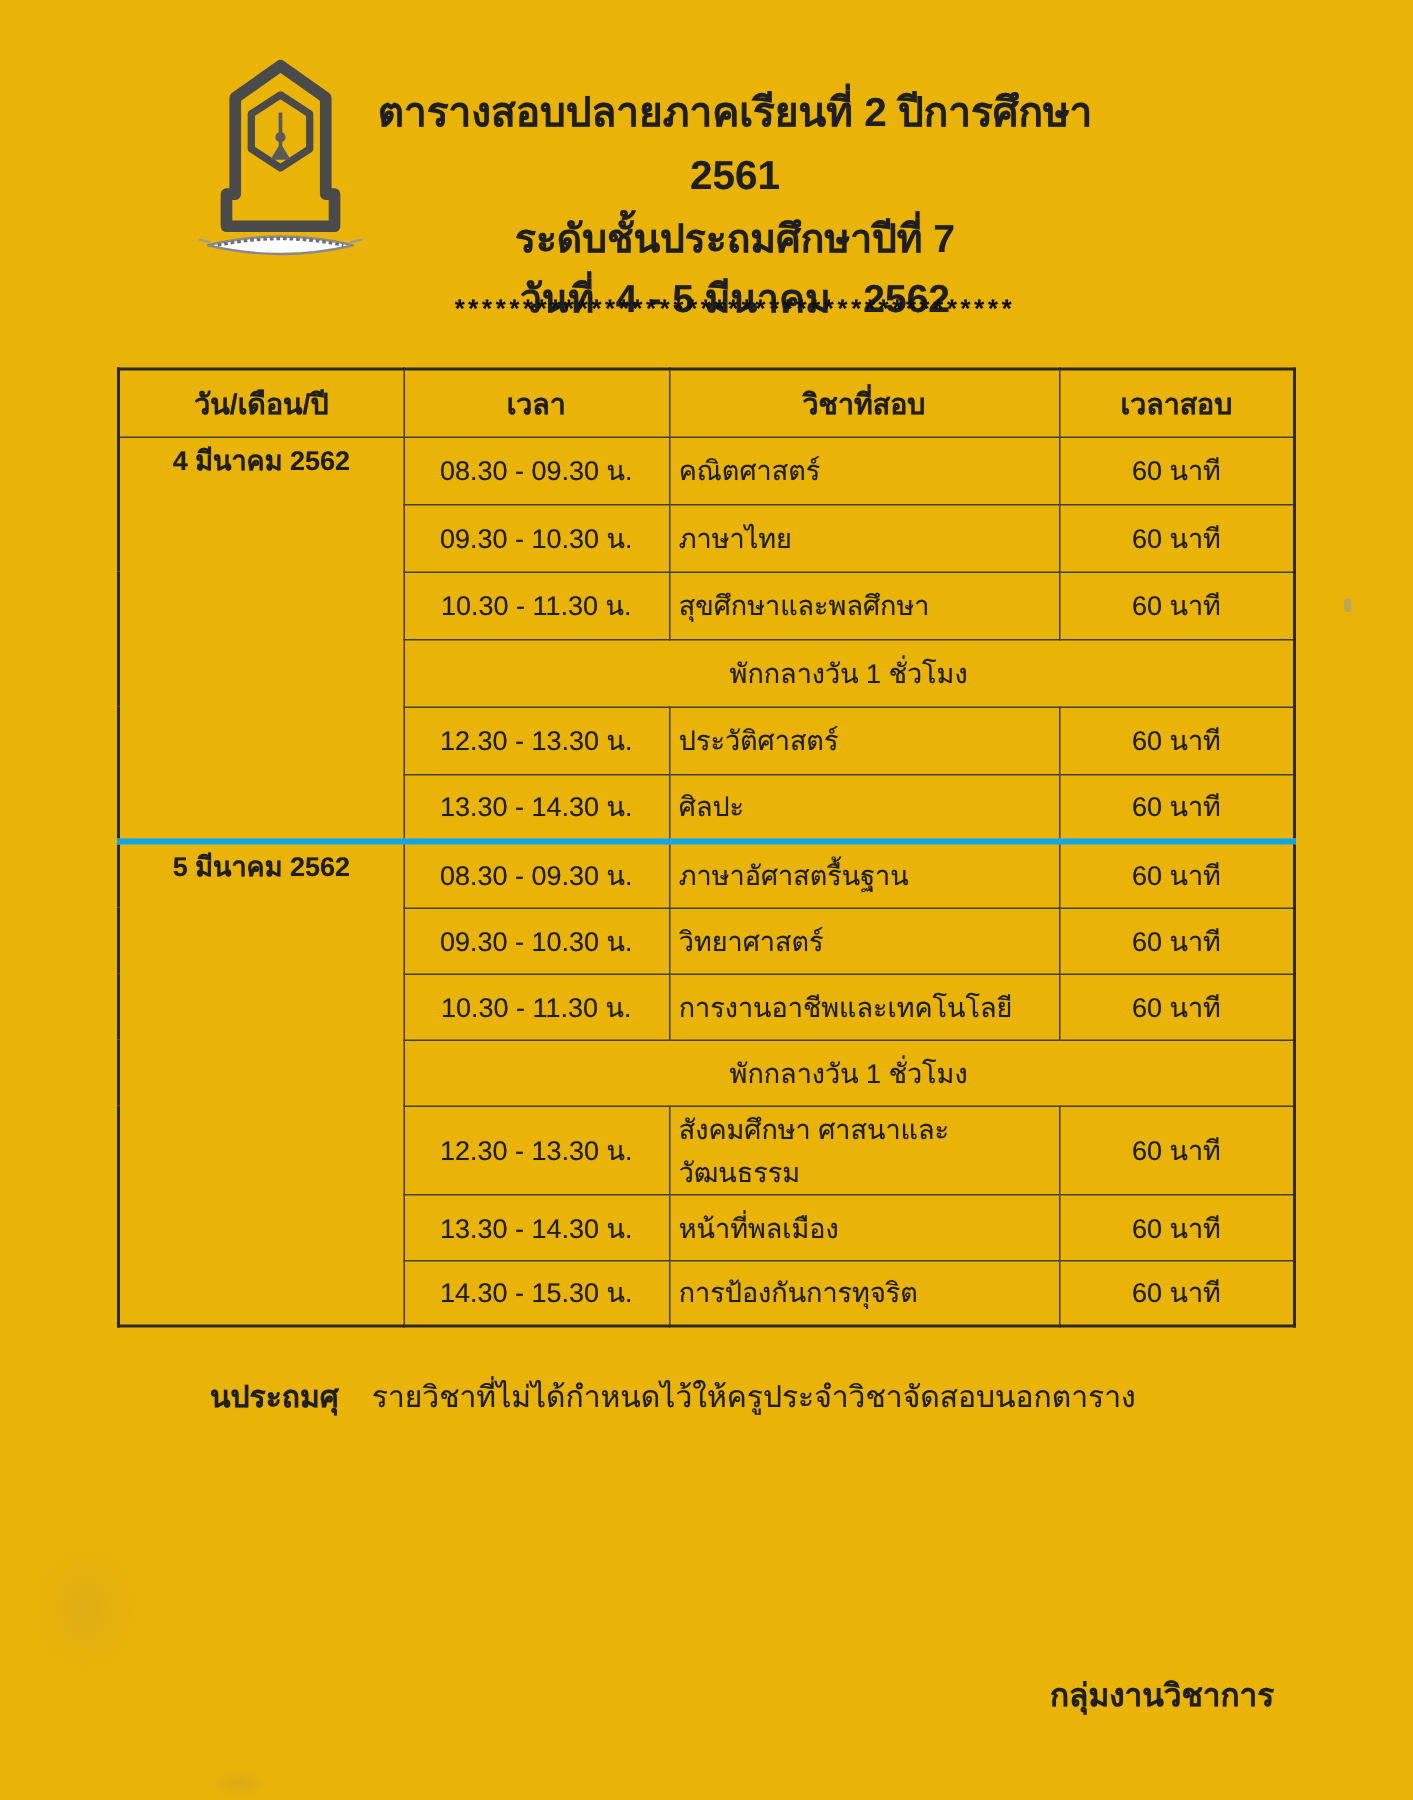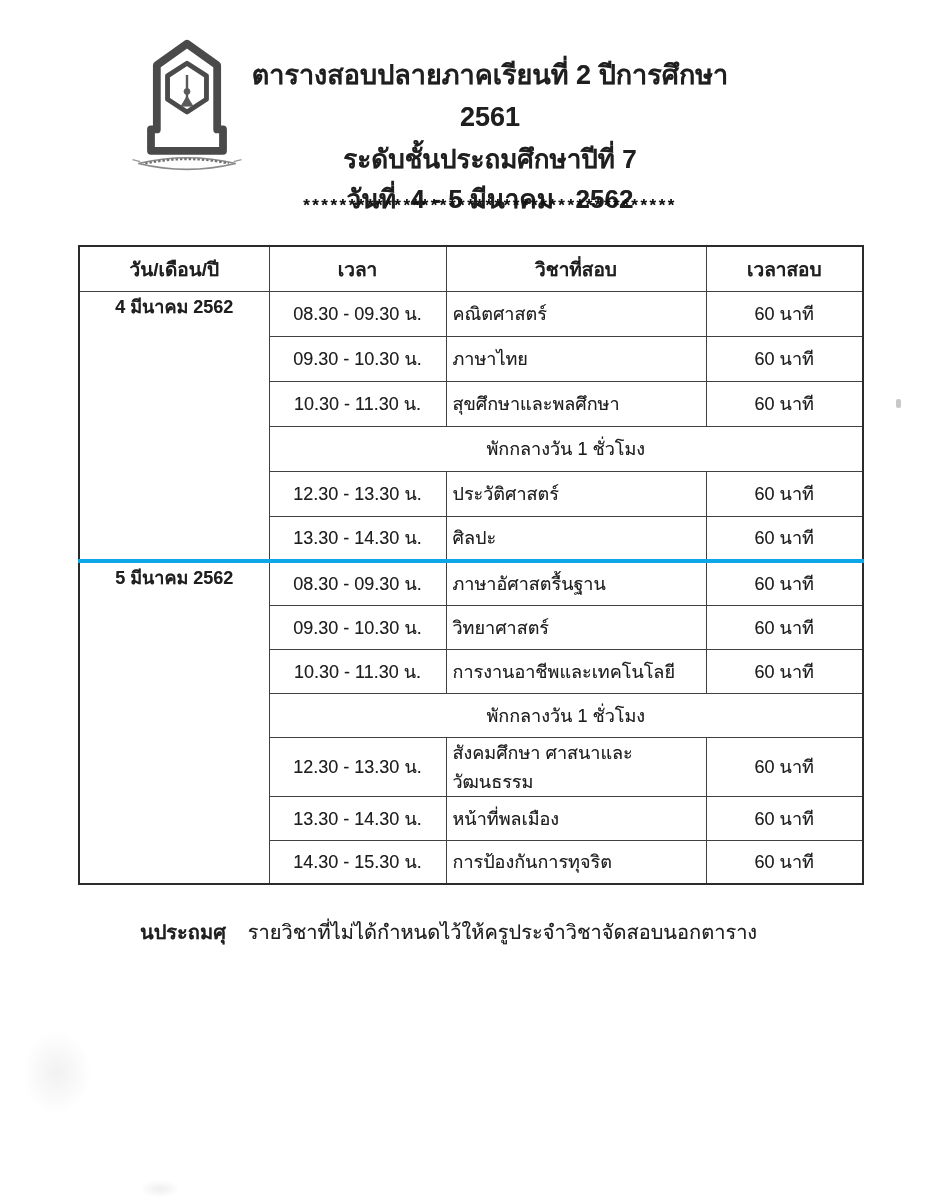--- a/index.html
+++ b/index.html
@@ -4,21 +4,21 @@
 <style>
   html,body{margin:0;padding:0;}
   body{
     background:#e8e8e8;
     font-family:"Liberation Sans","DejaVu Sans",sans-serif;
   }
   .page{
     position:relative;
     width:942px;height:1200px;
     margin:0 auto;
-    background:#ffffff;
+    background:#eab308;
     color:#1f1f1f;
     overflow:hidden;
     text-shadow:0 0 .5px rgba(25,25,25,.45);
   }
   
   .logo{
     position:absolute;left:127px;top:36px;width:120px;height:146px;
   }
   .titles{
     position:absolute;left:240px;top:55px;width:500px;
@@ -204,18 +204,19 @@
           <td class="dur">60 นาที</td>
         </tr>
       </tbody>
     </table>
   </div>
 
   <div class="note">
     <span class="note-label">นประถมศุ</span><span class="note-text">รายวิชาที่ไม่ได้กำหนดไว้ให้ครูประจำวิชาจัดสอบนอกตาราง</span>
   </div>
 
+  <div class="footer-sign">กลุ่มงานวิชาการ</div>
 
   <div class="artifact-dot"></div>
   <div class="smudge-1"></div>
   <div class="smudge-2"></div>
 
 </div>
 
 </body></html>

